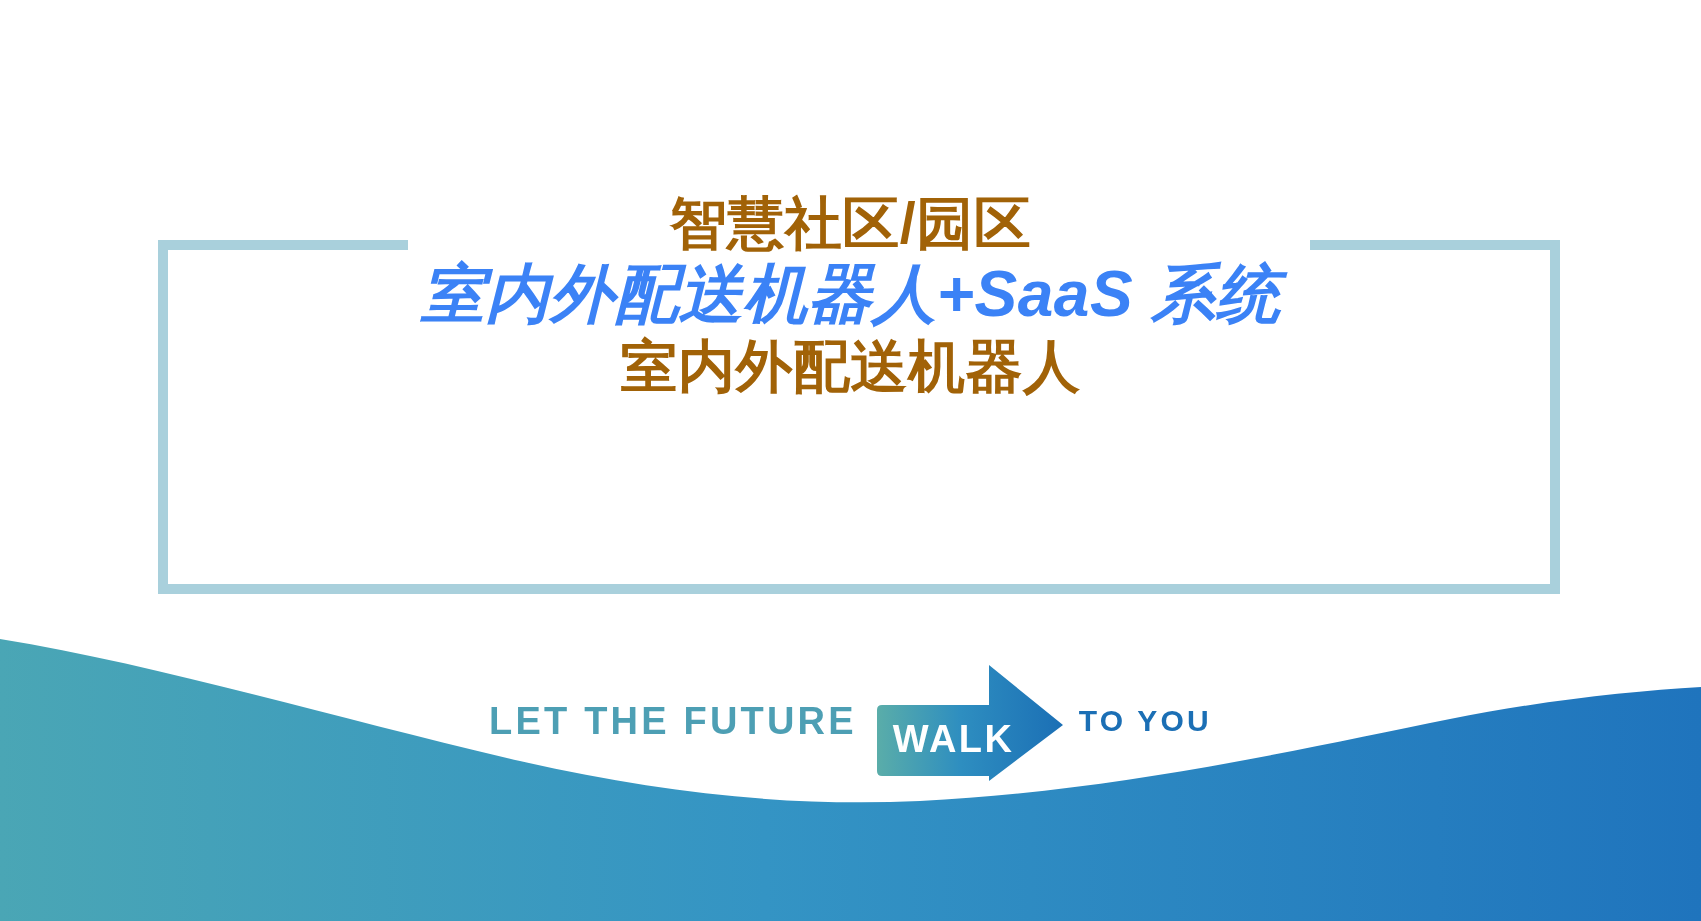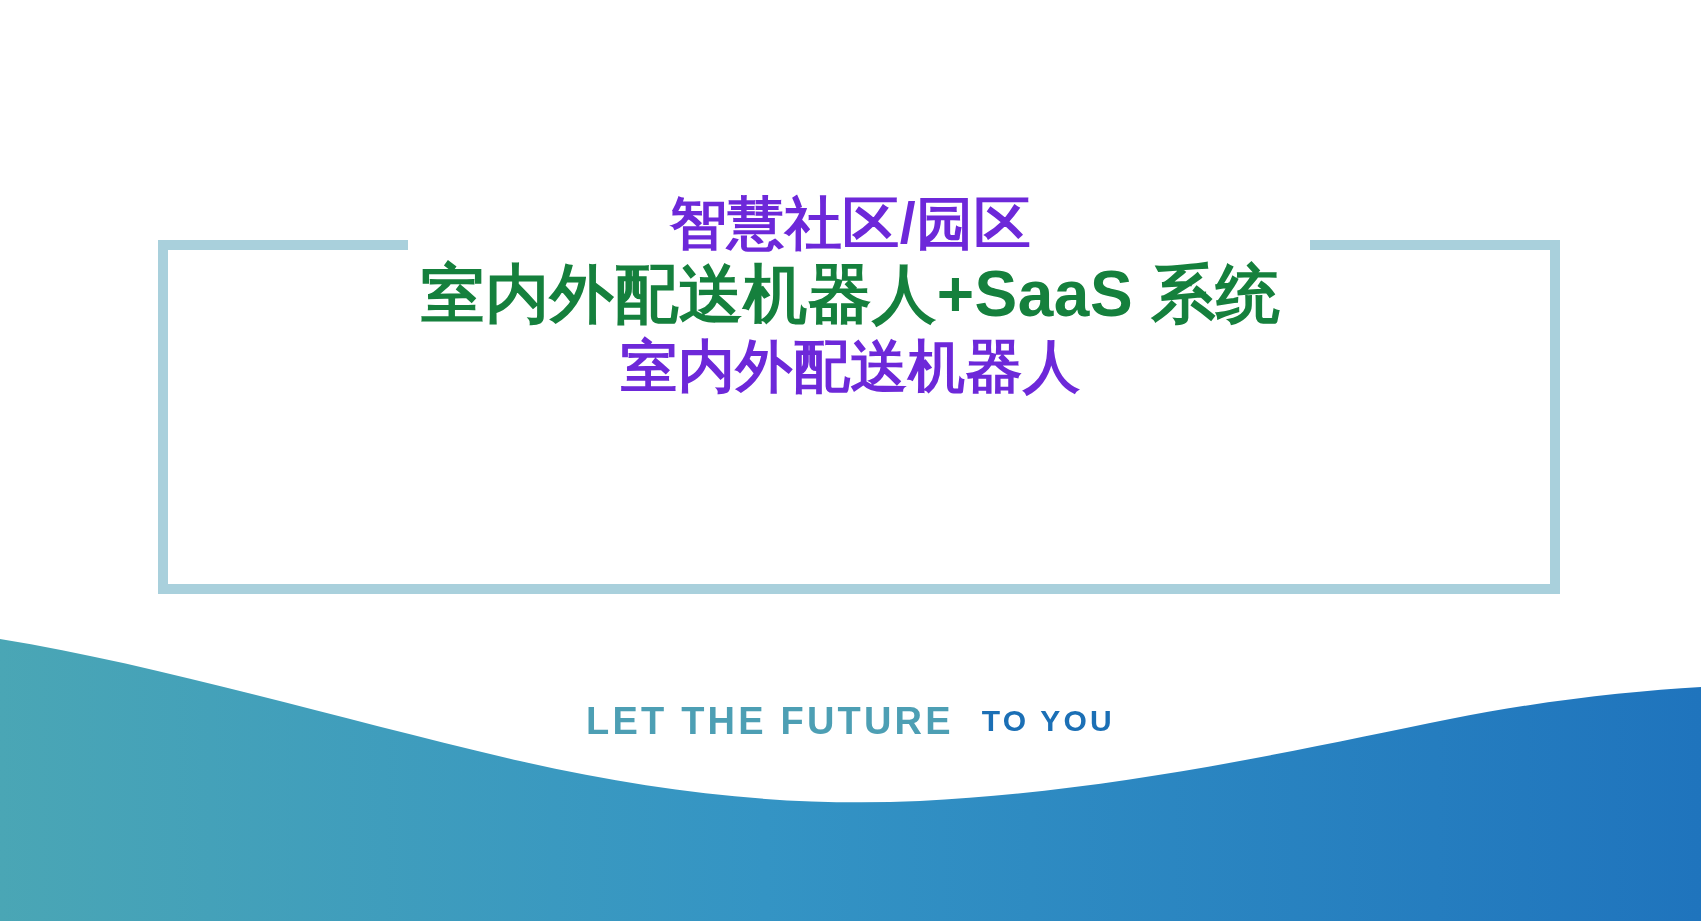--- a/index.html
+++ b/index.html
@@ -39,28 +39,28 @@
   
   .title-block {
     position: absolute;
     left: 0;
     top: 190px;
     width: 1701px;
     text-align: center;
     z-index: 5;
   }
   .title-line {
-    color: #6d28d9;
+    color: #a16207;
     font-weight: bold;
     line-height: 1.18;
     letter-spacing: 0.5px;
     white-space: nowrap;
   }
   .title-line-1 { font-size: 57px; }
-  .title-line-2 { font-size: 64px; color: #15803d; }
+  .title-line-2 { font-size: 64px; color: #3b82f6; font-style: italic; }
   .title-line-3 { font-size: 57px; }
 
   
   .tagline {
     position: absolute;
     left: 0;
     top: 662px;
     width: 1701px;
     height: 120px;
     z-index: 6;
@@ -141,20 +141,33 @@
 
   <div class="title-block">
     <div class="title-line title-line-1">智慧社区/园区</div>
     <div class="title-line title-line-2">室内外配送机器人+SaaS 系统</div>
     <div class="title-line title-line-3">室内外配送机器人</div>
   </div>
 
   <div class="tagline">
     <div class="tagline-inner">
       <span class="tag-pre">LET THE FUTURE</span>
+      <span class="arrow-wrap">
+        <svg class="arrow-svg" width="194" height="118" viewBox="0 0 194 118" xmlns="http://www.w3.org/2000/svg">
+          <defs>
+            <linearGradient id="arrowGrad" x1="0" y1="0" x2="1" y2="0">
+              <stop offset="0%" stop-color="#5aada9"></stop>
+              <stop offset="45%" stop-color="#2e8ec0"></stop>
+              <stop offset="100%" stop-color="#1b6fb5"></stop>
+            </linearGradient>
+          </defs>
+          <path d="M6 47 Q6 42 11 42 L118 42 L118 2 L192 62 L118 118 L118 113 L11 113 Q6 113 6 108 Z" fill="url(#arrowGrad)"></path>
+        </svg>
+        <span class="tag-walk">WALK</span>
+      </span>
       <span class="tag-post">TO YOU</span>
     </div>
   </div>
 
   <svg class="waves" viewBox="0 0 1701 300" preserveAspectRatio="none">
     <defs>
       <linearGradient id="waveFront" x1="0" y1="0" x2="1" y2="0">
         <stop offset="0%" stop-color="#4aa6b5"></stop>
         <stop offset="45%" stop-color="#3494c4"></stop>
         <stop offset="100%" stop-color="#1f74bd"></stop>

